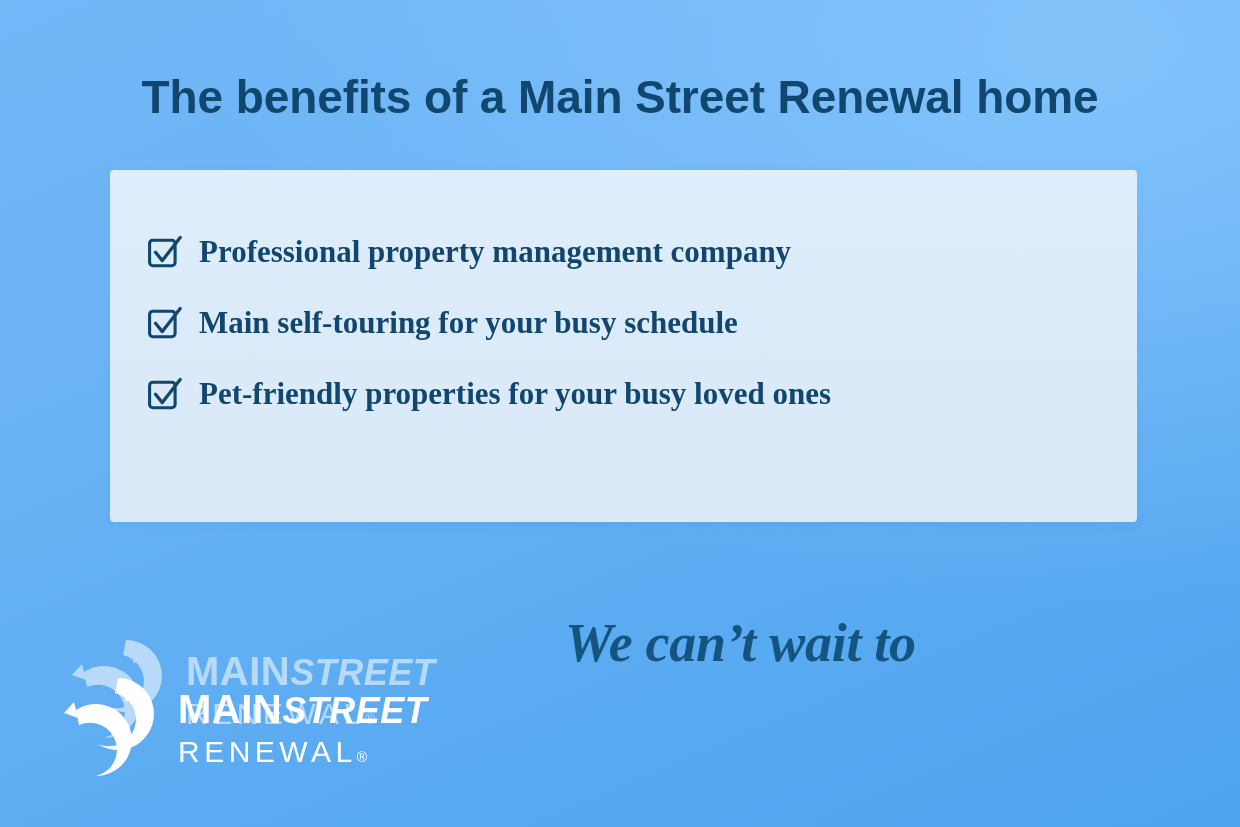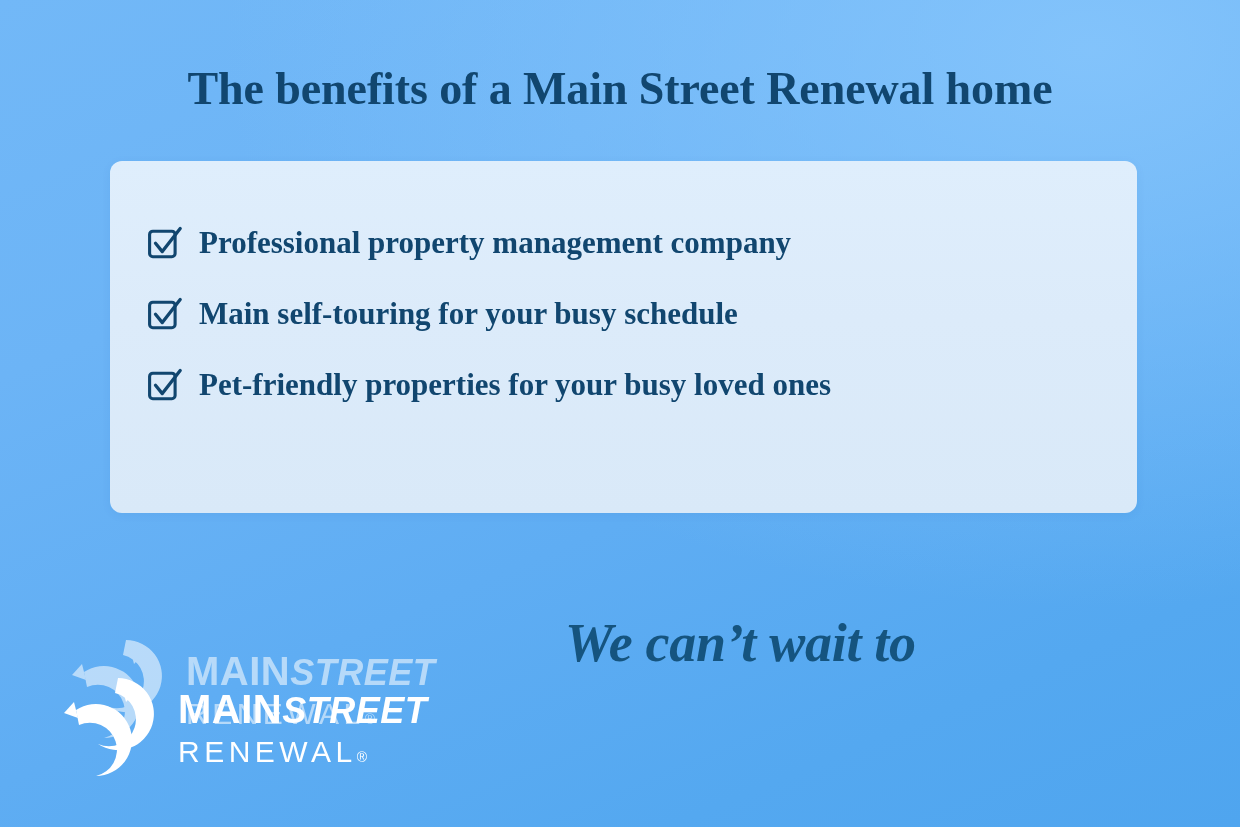--- a/index.html
+++ b/index.html
@@ -23,40 +23,40 @@
     background:
       radial-gradient(ellipse 1400px 900px at 88% 6%, rgba(135,198,252,0.85) 0%, rgba(135,198,252,0) 62%),
       linear-gradient(157deg, #72b8f7 0%, #6cb4f6 28%, #5fadf3 58%, #54a8f0 82%, #4fa5ef 100%);
   }
 
   
   .title {
     position: absolute;
     left: 0;
     right: 0;
-    top: 64px;
+    top: 72px;
     text-align: center;
     font-size: 46px;
     font-weight: 700;
     letter-spacing: -0.1px;
     color: #11466f;
     line-height: 1.1;
     white-space: nowrap;
-    font-family: Liberation Serif, serif;
+    font-family: Liberation Sans, sans-serif;
   }
 
   
   .card {
     position: absolute;
     left: 110px;
-    top: 161px;
+    top: 170px;
     width: 1027px;
     height: 352px;
     background: linear-gradient(180deg, #dfeefc 0%, #dcebfa 45%, #d9e9f8 100%);
-    border-radius: 12px;
+    border-radius: 4px;
     box-shadow: 0 2px 10px rgba(30, 90, 150, 0.07);
     box-sizing: border-box;
     padding: 46px 40px 40px 37px;
     display: flex;
     flex-direction: column;
     justify-content: flex-start;
   }
 
   .benefit-row {
     display: flex;

